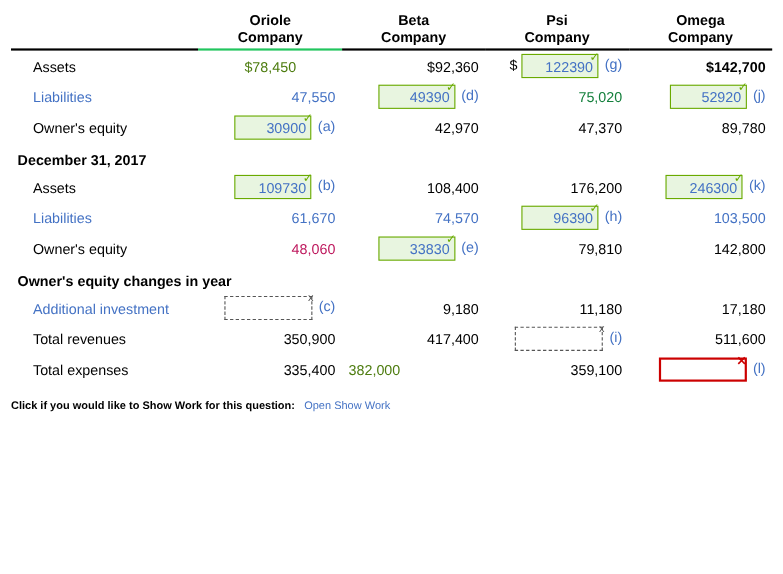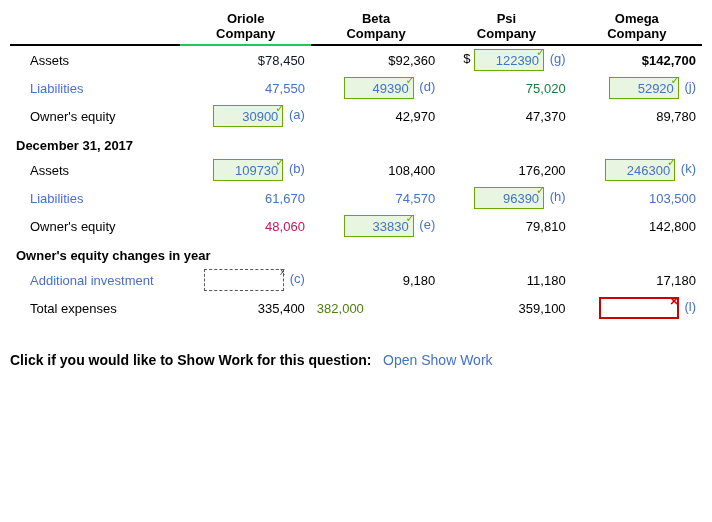--- a/index.html
+++ b/index.html
@@ -90,22 +90,22 @@
       position: relative;
     }
     .input-box-dashed .x-mark {
       position: absolute;
       top: -8px;
       right: -2px;
       color: #555;
       font-size: 10px;
     }
     .show-work {
-      margin-top: 30px;
-      font-size: 14px;
+      margin-top: 14px;
+      font-size: 10px;
     }
     .show-work a {
       color: #4472C4;
       text-decoration: none;
     }
     .col-label { width: 170px; }
     .col-oriole { width: 130px; text-align: center; }
     .col-beta { width: 130px; text-align: center; }
     .col-psi { width: 130px; text-align: center; }
     .col-omega { width: 130px; text-align: center; }
@@ -134,21 +134,21 @@
         <span>Omega</span><br>
         <span>Company</span>
       </th>
     </tr>
   </thead>
   <tbody>
 
 
     <tr>
       <td class="col-label" style="padding-left:20px;">Assets</td>
-      <td class="col-oriole" style="text-align:right; color:#0f172a;">$78,450</td>
+      <td class="col-oriole" style="color:#4d7c0f;">$78,450</td>
       <td class="col-beta" style="text-align:right; color:#000;">$92,360</td>
       <td class="col-psi" style="text-align:right;">
         <span style="color:#000;">$</span>
         <span class="input-box" style="position:relative;">
           <span class="checkmark">✓</span>
           <span>122390</span>
         </span>
         <span class="letter-cell">(g)</span>
       </td>
       <td class="col-omega" style="text-align:right; color:#000;font-weight:bold;">$142,700</td>
@@ -251,20 +251,32 @@
           <span class="x-mark">x</span>
         </span>
         <span class="letter-cell">(c)</span>
       </td>
       <td class="col-beta" style="text-align:right; color:#000;">9,180</td>
       <td class="col-psi" style="text-align:right; color:#000;">11,180</td>
       <td class="col-omega" style="text-align:right; color:#000;">17,180</td>
     </tr>
 
 
+    <tr>
+      <td class="col-label" style="padding-left:20px; color:#000;">Total revenues</td>
+      <td class="col-oriole" style="text-align:right; color:#000;">350,900</td>
+      <td class="col-beta" style="text-align:right; color:#000;">417,400</td>
+      <td class="col-psi" style="text-align:right;">
+        <span class="input-box-dashed" style="position:relative; min-width:80px;">
+          <span class="x-mark">x</span>
+        </span>
+        <span class="letter-cell">(i)</span>
+      </td>
+      <td class="col-omega" style="text-align:right; color:#000;">511,600</td>
+    </tr>
 
     <tr>
       <td class="col-label" style="padding-left:20px; color:#000;">Total expenses</td>
       <td class="col-oriole" style="text-align:right; color:#000;">335,400</td>
       <td class="col-beta" style="text-align:left; color:#4d7c0f;">382,000</td>
       <td class="col-psi" style="text-align:right; color:#000;">359,100</td>
       <td class="col-omega" style="text-align:right;">
         <span class="input-box-red" style="position:relative; min-width:80px;">
           <span class="x-mark">✕</span>
         </span>

